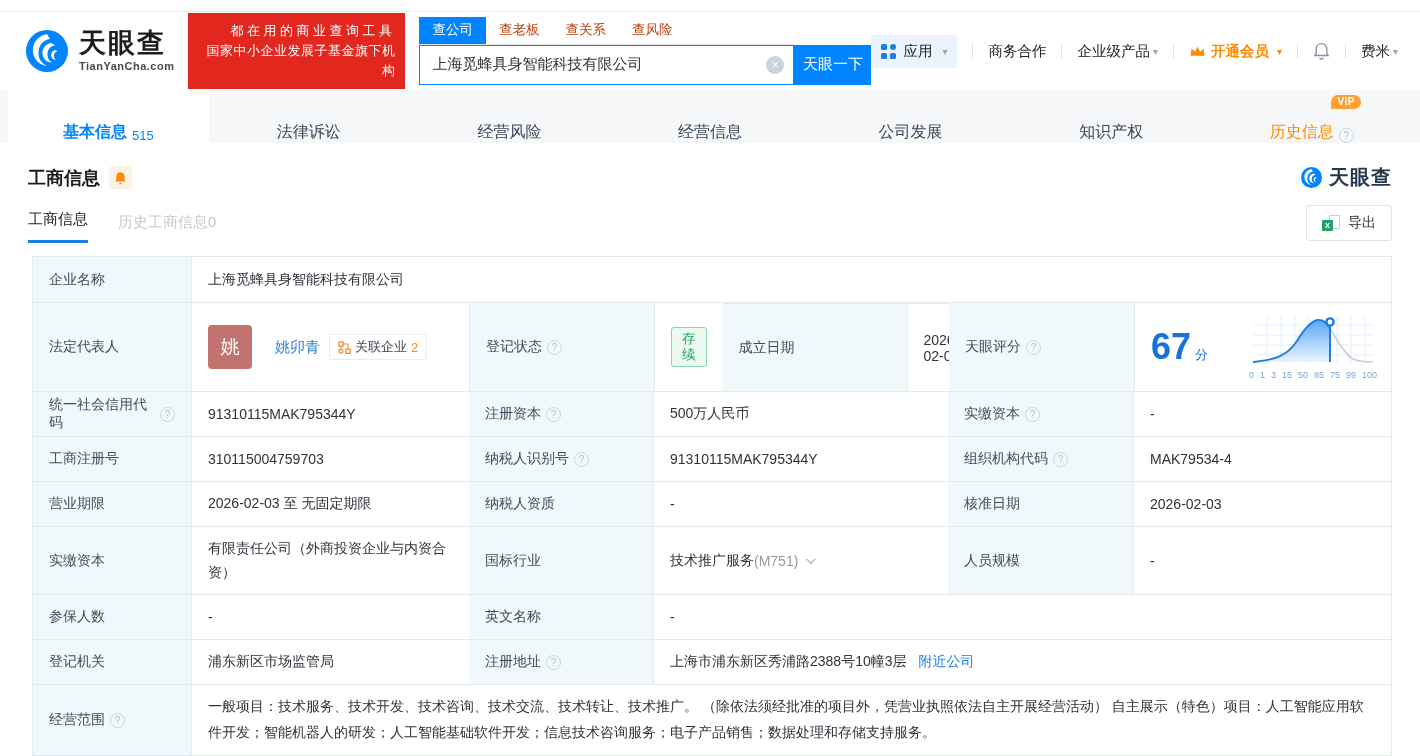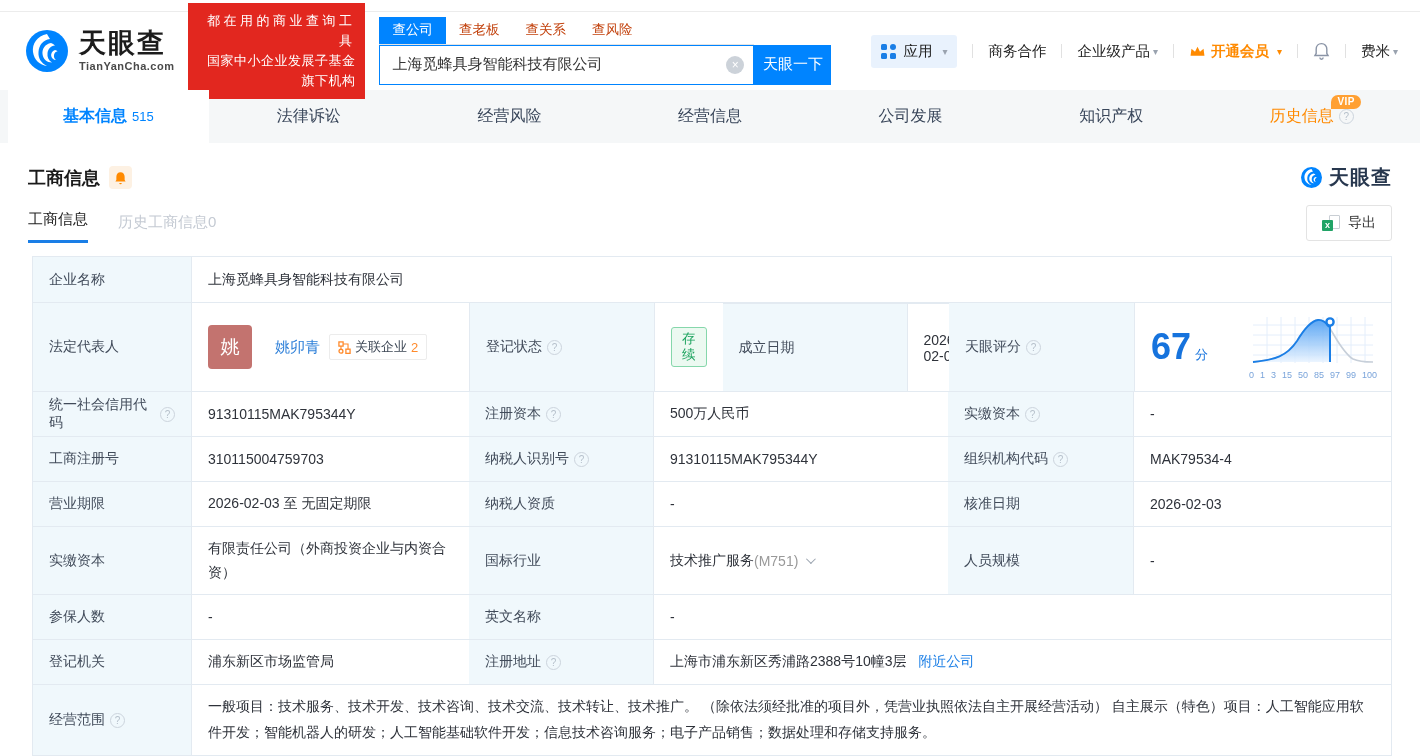--- a/index.html
+++ b/index.html
@@ -22,34 +22,34 @@
   .stab.active { background:#0084ff; color:#fff; }
   .sbar { display:flex; height:40px; }
   .sinput-wrap { position:relative; width:375px; }
   .sinput { width:100%; height:100%; border:1px solid #0084ff; outline:none; padding:0 36px 0 12px;
     font-size:15px; color:#333; font-family:inherit; }
   .sclear { position:absolute; right:10px; top:11px; width:18px; height:18px; border-radius:50%;
     background:#ccd2d9; color:#fff; font-size:12px; line-height:18px; text-align:center; cursor:pointer; }
   .sbtn { width:77px; background:#0084ff; color:#fff; border:none; font-size:15px; cursor:pointer; font-family:inherit; }
 
   .hnav { margin-left:auto; display:flex; align-items:center; font-size:14.5px; color:#222; white-space:nowrap; }
-  .chip { background:#e9f2fd; border-radius:3px; padding:7px 10px; display:flex; align-items:center; gap:7px; cursor:pointer;margin-left:40px; }
+  .chip { background:#e9f2fd; border-radius:3px; padding:7px 10px; display:flex; align-items:center; gap:7px; cursor:pointer; }
   .grid-ic { width:15px; height:15px; display:grid; grid-template-columns:6px 6px; grid-template-rows:6px 6px; gap:3px; }
   .grid-ic i { background:#1a7ee6; border-radius:1.5px; }
   .grid-ic i.dot { border-radius:50%; }
   .caret { font-size:10px; color:#9aa3af; margin-left:3px; }
   .divv { width:1px; height:14px; background:#e1e1e1; margin:0 15px; }
   .hitem { cursor:pointer; display:flex; align-items:center; }
   .vip-link { color:#ff8a00; font-weight:bold; display:flex; align-items:center; gap:5px; }
   .vip-link .caret { color:#ff8a00; }
   .bell-btn svg { display:block; }
 
   
   .mtabs { height:53px; background:#f5f7f8; display:flex; padding:0 8px; }
-  .mtab { flex:1; display:flex; align-items:center; justify-content:center; font-size:16px;
+  .mtab { flex:1; display:flex; align-items:flex-end; justify-content:center; font-size:16px;
     color:#39465a; cursor:pointer; gap:5px; position:relative; }
   .mtab.active { background:#fff; color:#0084ff; font-weight:bold; }
   .mtab .cnt { font-size:13px; font-weight:normal; }
   .mtab.hist { color:#ff8a00; }
   .vip-badge { position:absolute; top:5px; right:51px; background:#ffa033; color:#fff; font-size:10px;
     font-weight:bold; padding:1px 6px 2px; border-radius:7px 7px 7px 0; letter-spacing:.5px; }
   .help { display:inline-block; width:15px; height:15px; border:1px solid #ccd4dd; border-radius:50%;
     color:#b6c0cb; font-size:10px; line-height:13px; text-align:center; flex:none; cursor:pointer; }
 
   
@@ -324,21 +324,21 @@
           <line x1="81" y1="9" x2="81" y2="47" stroke="#1a7ee6" stroke-width="2"></line>
           <circle cx="81" cy="7" r="3.6" fill="#fff" stroke="#1a7ee6" stroke-width="2.4"></circle>
         </svg>
         <span class="ticks">
           <span>0</span>
             <span>1</span>
             <span>3</span>
             <span>15</span>
             <span>50</span>
             <span>85</span>
-            <span>97</span>
+            <span>75</span>
             <span>99</span>
             <span>100</span>
         </span>
       </span>
     </div>
   </div>
 
   <div class="trow h45">
     <div class="lc w1">
       <span>统一社会信用代码</span>

